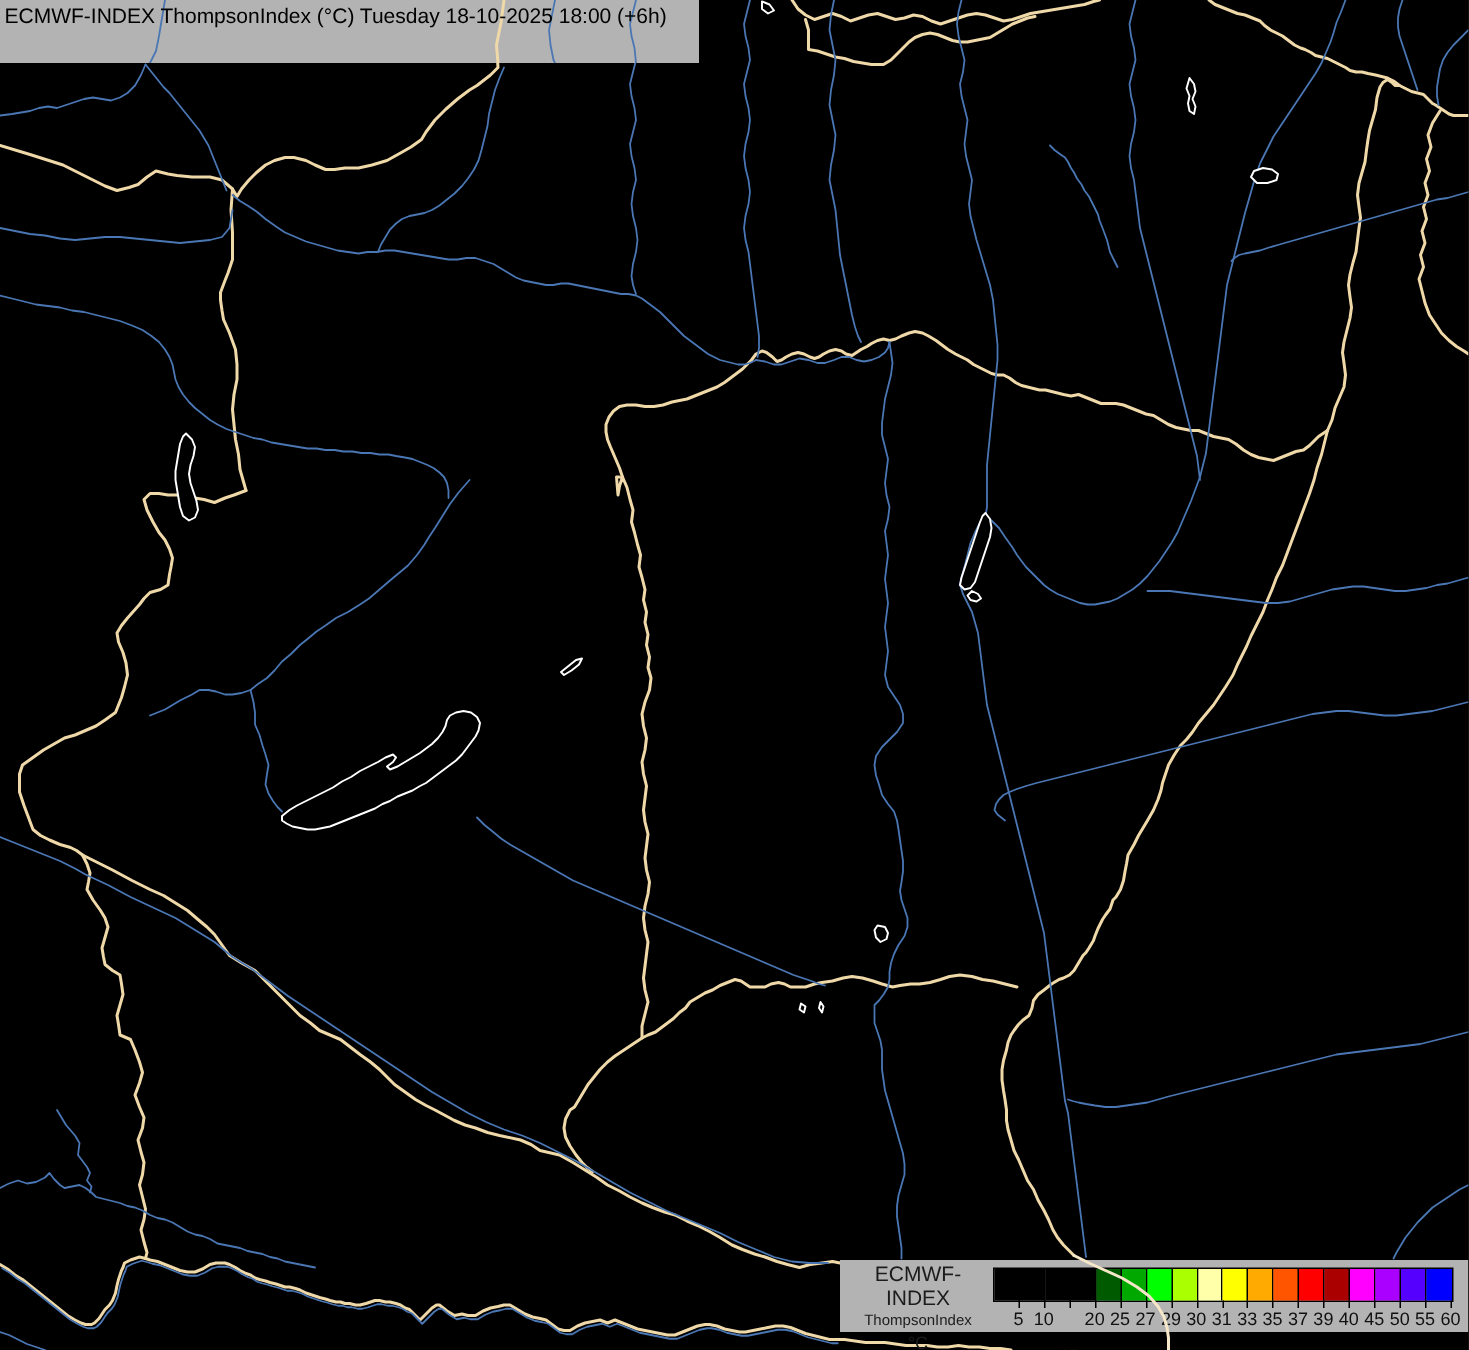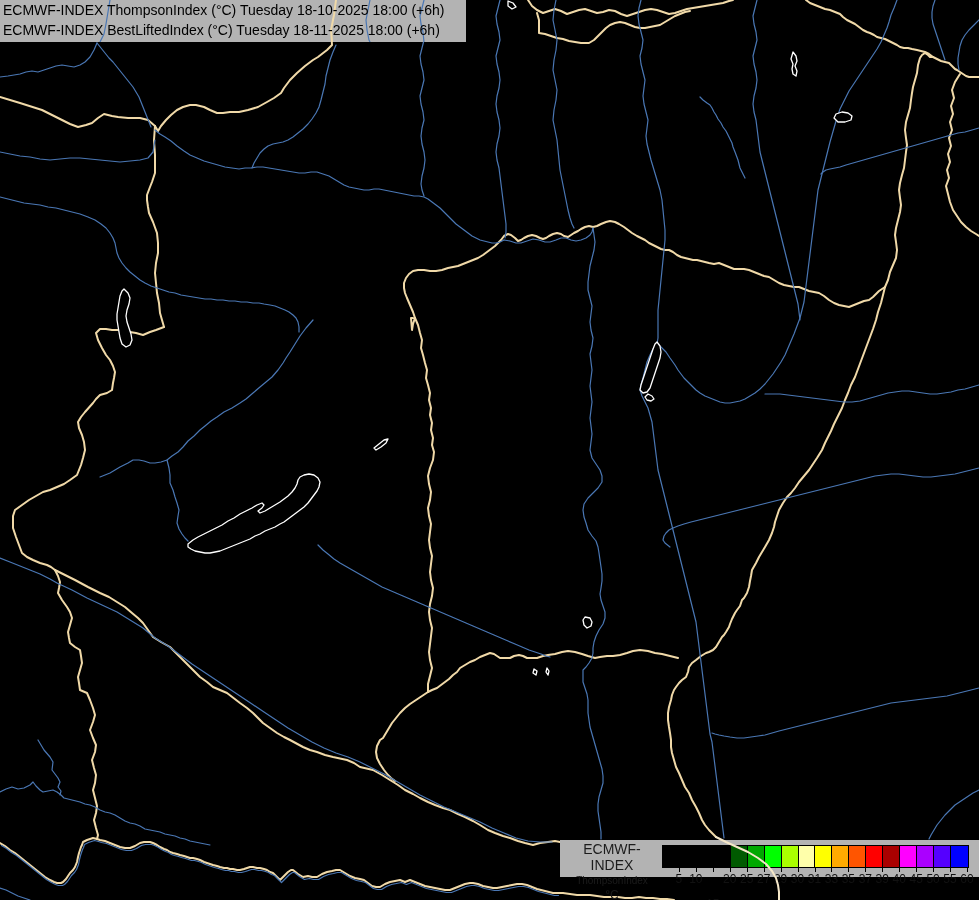--- a/index.html
+++ b/index.html
@@ -3,21 +3,21 @@
 <meta charset="utf-8">
 <style>
   html,body{margin:0;padding:0;background:#222;}
   .stage{position:relative;width:979px;height:900px;background:#000;overflow:hidden;
          font-family:"Liberation Sans", sans-serif;}
   svg.layer{position:absolute;left:0;top:0;pointer-events:none;}
   #map-base{z-index:1;}
   .title-box{position:absolute;left:0;top:0;width:466px;height:42px;background:#b3b3b3;z-index:2;}
   #title-overlay{z-index:3;}
   .title-text{position:absolute;left:3px;top:1px;z-index:4;color:#000;font-size:14px;line-height:19.5px;white-space:nowrap;}
-  .legend{position:absolute;left:560px;top:840px;width:419px;height:37px;background:#b3b3b3;z-index:2;}
+  .legend{position:absolute;left:560px;top:840px;width:419px;height:48px;background:#b3b3b3;z-index:2;}
   .legend-labels{position:absolute;left:2px;top:1px;width:100px;text-align:center;color:#1c1c1c;}
   .legend-title{font-size:14px;line-height:16px;}
   .legend-subtitle{font-size:10px;line-height:15px;}
   .legend-unit{font-size:12px;line-height:14px;}
   .colorbar{position:absolute;left:102px;top:5px;width:305px;height:21px;border:1px solid #000;
             display:flex;box-sizing:content-box;}
   .color-cell{height:100%;border-right:1px solid #000;box-sizing:border-box;}
   .color-cell:last-child{border-right:none;}
   .tick{position:absolute;top:27px;width:1px;height:5px;background:#000;}
   .tick-label{position:absolute;top:32px;width:26px;margin-left:-13px;text-align:center;
@@ -104,21 +104,20 @@
 
   <div class="title-box"></div>
   <svg id="title-overlay" class="layer" width="466" height="42" viewBox="0 0 466 42">
     <path class="border-stroke" d="M336,0 L334,15 331,30 332,42"></path>
     <path class="river-stroke" d="M110,0 L108,12 106,24 104,34 100,42"></path>
     <path class="river-stroke" d="M424,0 L422,8 420,16 421,24 423,32 424,42"></path>
     <path class="river-stroke" d="M370,0 L368,10 366,20 367,30 369,40 370,42"></path>
   </svg>
   <div class="title-text">
     <div>ECMWF-INDEX ThompsonIndex (°C) Tuesday 18-10-2025 18:00 (+6h)</div>
-    <div>ECMWF-INDEX BestLiftedIndex (°C) Tuesday 18-11-2025 18:00 (+6h)</div>
   </div>
 
   <div class="legend">
     <div class="legend-labels">
       <div class="legend-title">ECMWF-INDEX</div>
       <div class="legend-subtitle">ThompsonIndex</div>
       <div class="legend-unit">°C</div>
     </div>
     <div class="colorbar" id="colorbar">
         <div class="color-cell" style="width: 16.9444px; background: rgb(0, 0, 0);"></div>

